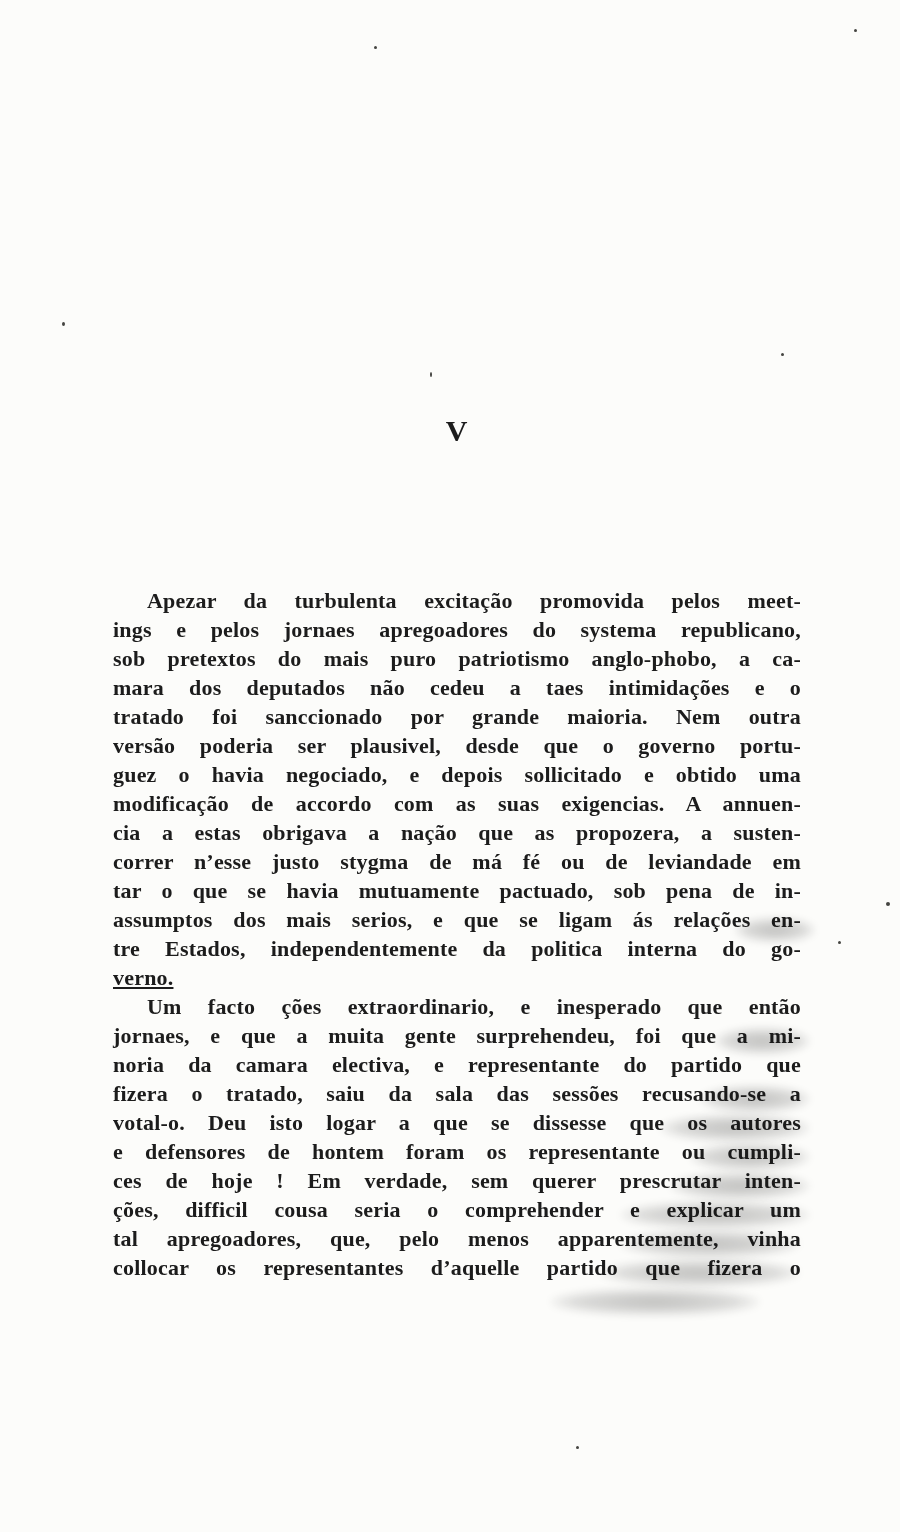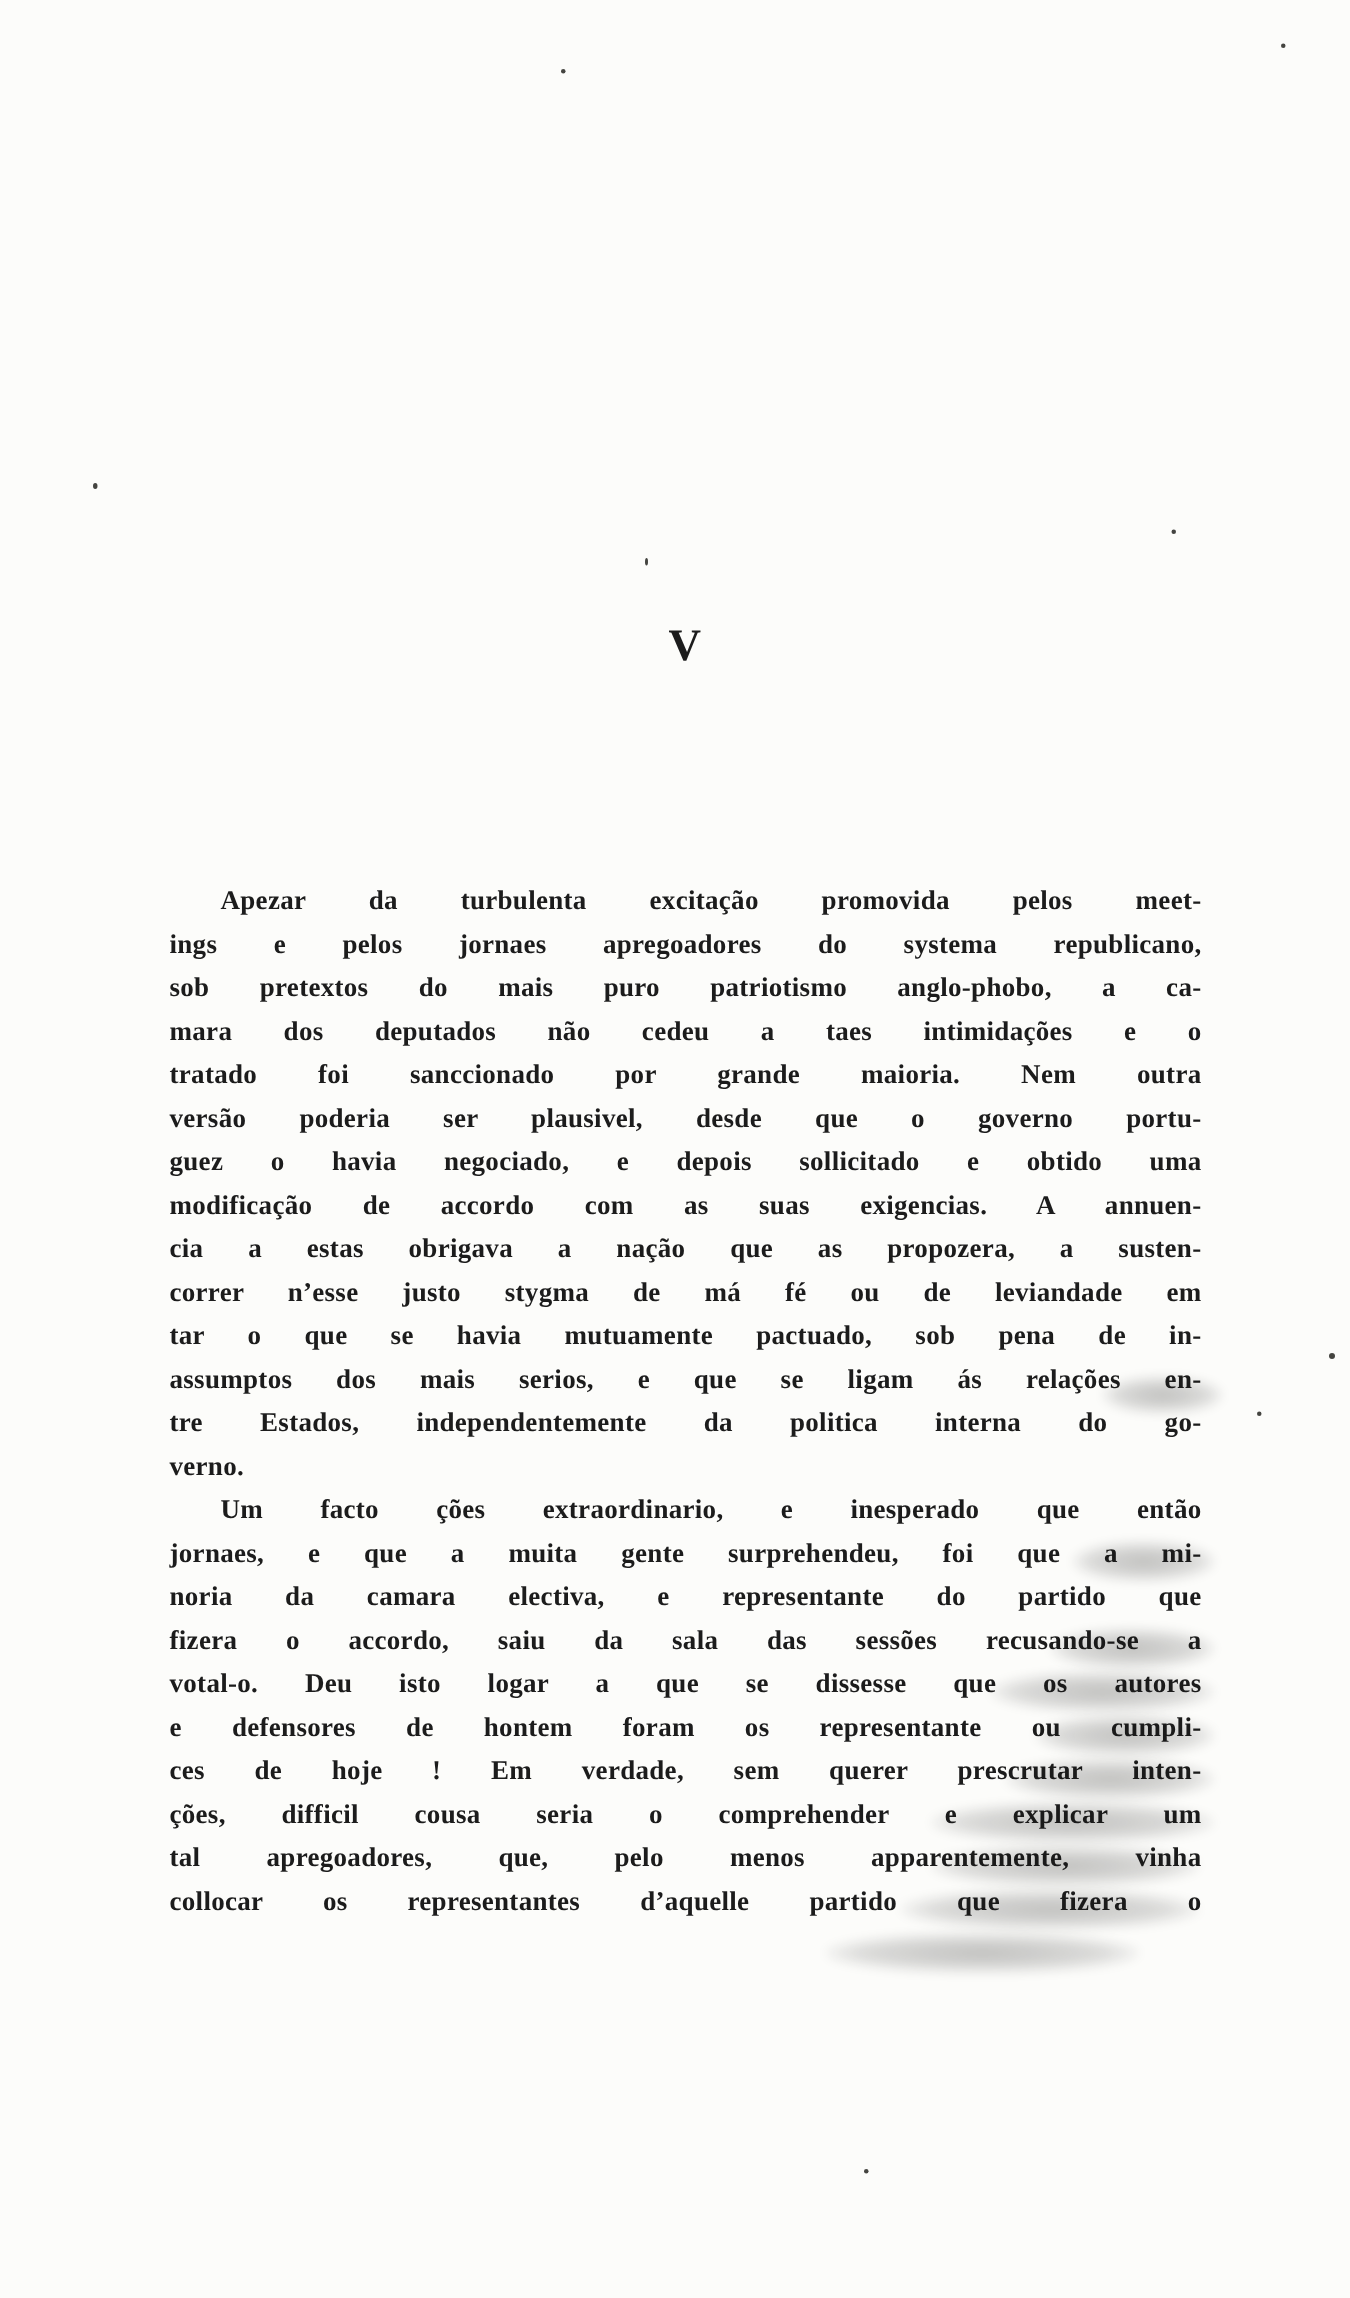--- a/index.html
+++ b/index.html
@@ -25,33 +25,33 @@
       text-align: center;
       font-size: 30px;
       font-weight: bold;
       letter-spacing: 1px;
     }
     .text-block {
       position: absolute;
       top: 586px;
       left: 113px;
       width: 688px;
-      font-size: 18px;
+      font-size: 22px;
       line-height: 29px;
       font-weight: bold;
       letter-spacing: 0.2px;
     }
     .paragraph { margin: 0; }
     .line {
       text-align: justify;
       text-align-last: justify;
       white-space: normal;
     }
     .paragraph .line:first-child { text-indent: 34px; }
-    .paragraph.last-left .line:last-child { text-align-last: left; }
+    .paragraph.last-left .line:last-child { text-align-last: left; text-decoration: underline; }
 
     .speck {
       position: absolute;
       background: #444440;
       border-radius: 50%;
       pointer-events: none;
     }
     .smudge {
       position: absolute;
       border-radius: 50%;
@@ -82,21 +82,21 @@
         <div class="line">correr n’esse justo stygma de má fé ou de leviandade em</div>
         <div class="line">tar o que se havia mutuamente pactuado, sob pena de in-</div>
         <div class="line">assumptos dos mais serios, e que se ligam ás relações en-</div>
         <div class="line">tre Estados, independentemente da politica interna do go-</div>
         <div class="line">verno.</div>
       </div>
     <div class="paragraph">
         <div class="line">Um facto ções extraordinario, e inesperado que então</div>
         <div class="line">jornaes, e que a muita gente surprehendeu, foi que a mi-</div>
         <div class="line">noria da camara electiva, e representante do partido que</div>
-        <div class="line">fizera o accordo, saiu da sala das sessões recusando-se a</div>
+        <div class="line">fizera o tratado, saiu da sala das sessões recusando-se a</div>
         <div class="line">votal-o. Deu isto logar a que se dissesse que os autores</div>
         <div class="line">e defensores de hontem foram os representante ou cumpli-</div>
         <div class="line">ces de hoje ! Em verdade, sem querer prescrutar inten-</div>
         <div class="line">ções, difficil cousa seria o comprehender e explicar um</div>
         <div class="line">tal apregoadores, que, pelo menos apparentemente, vinha</div>
         <div class="line">collocar os representantes d’aquelle partido que fizera o</div>
       </div>
   </div>
 
   <div class="speck" style="left:374px;top:46px;width:3px;height:3px;"></div>

